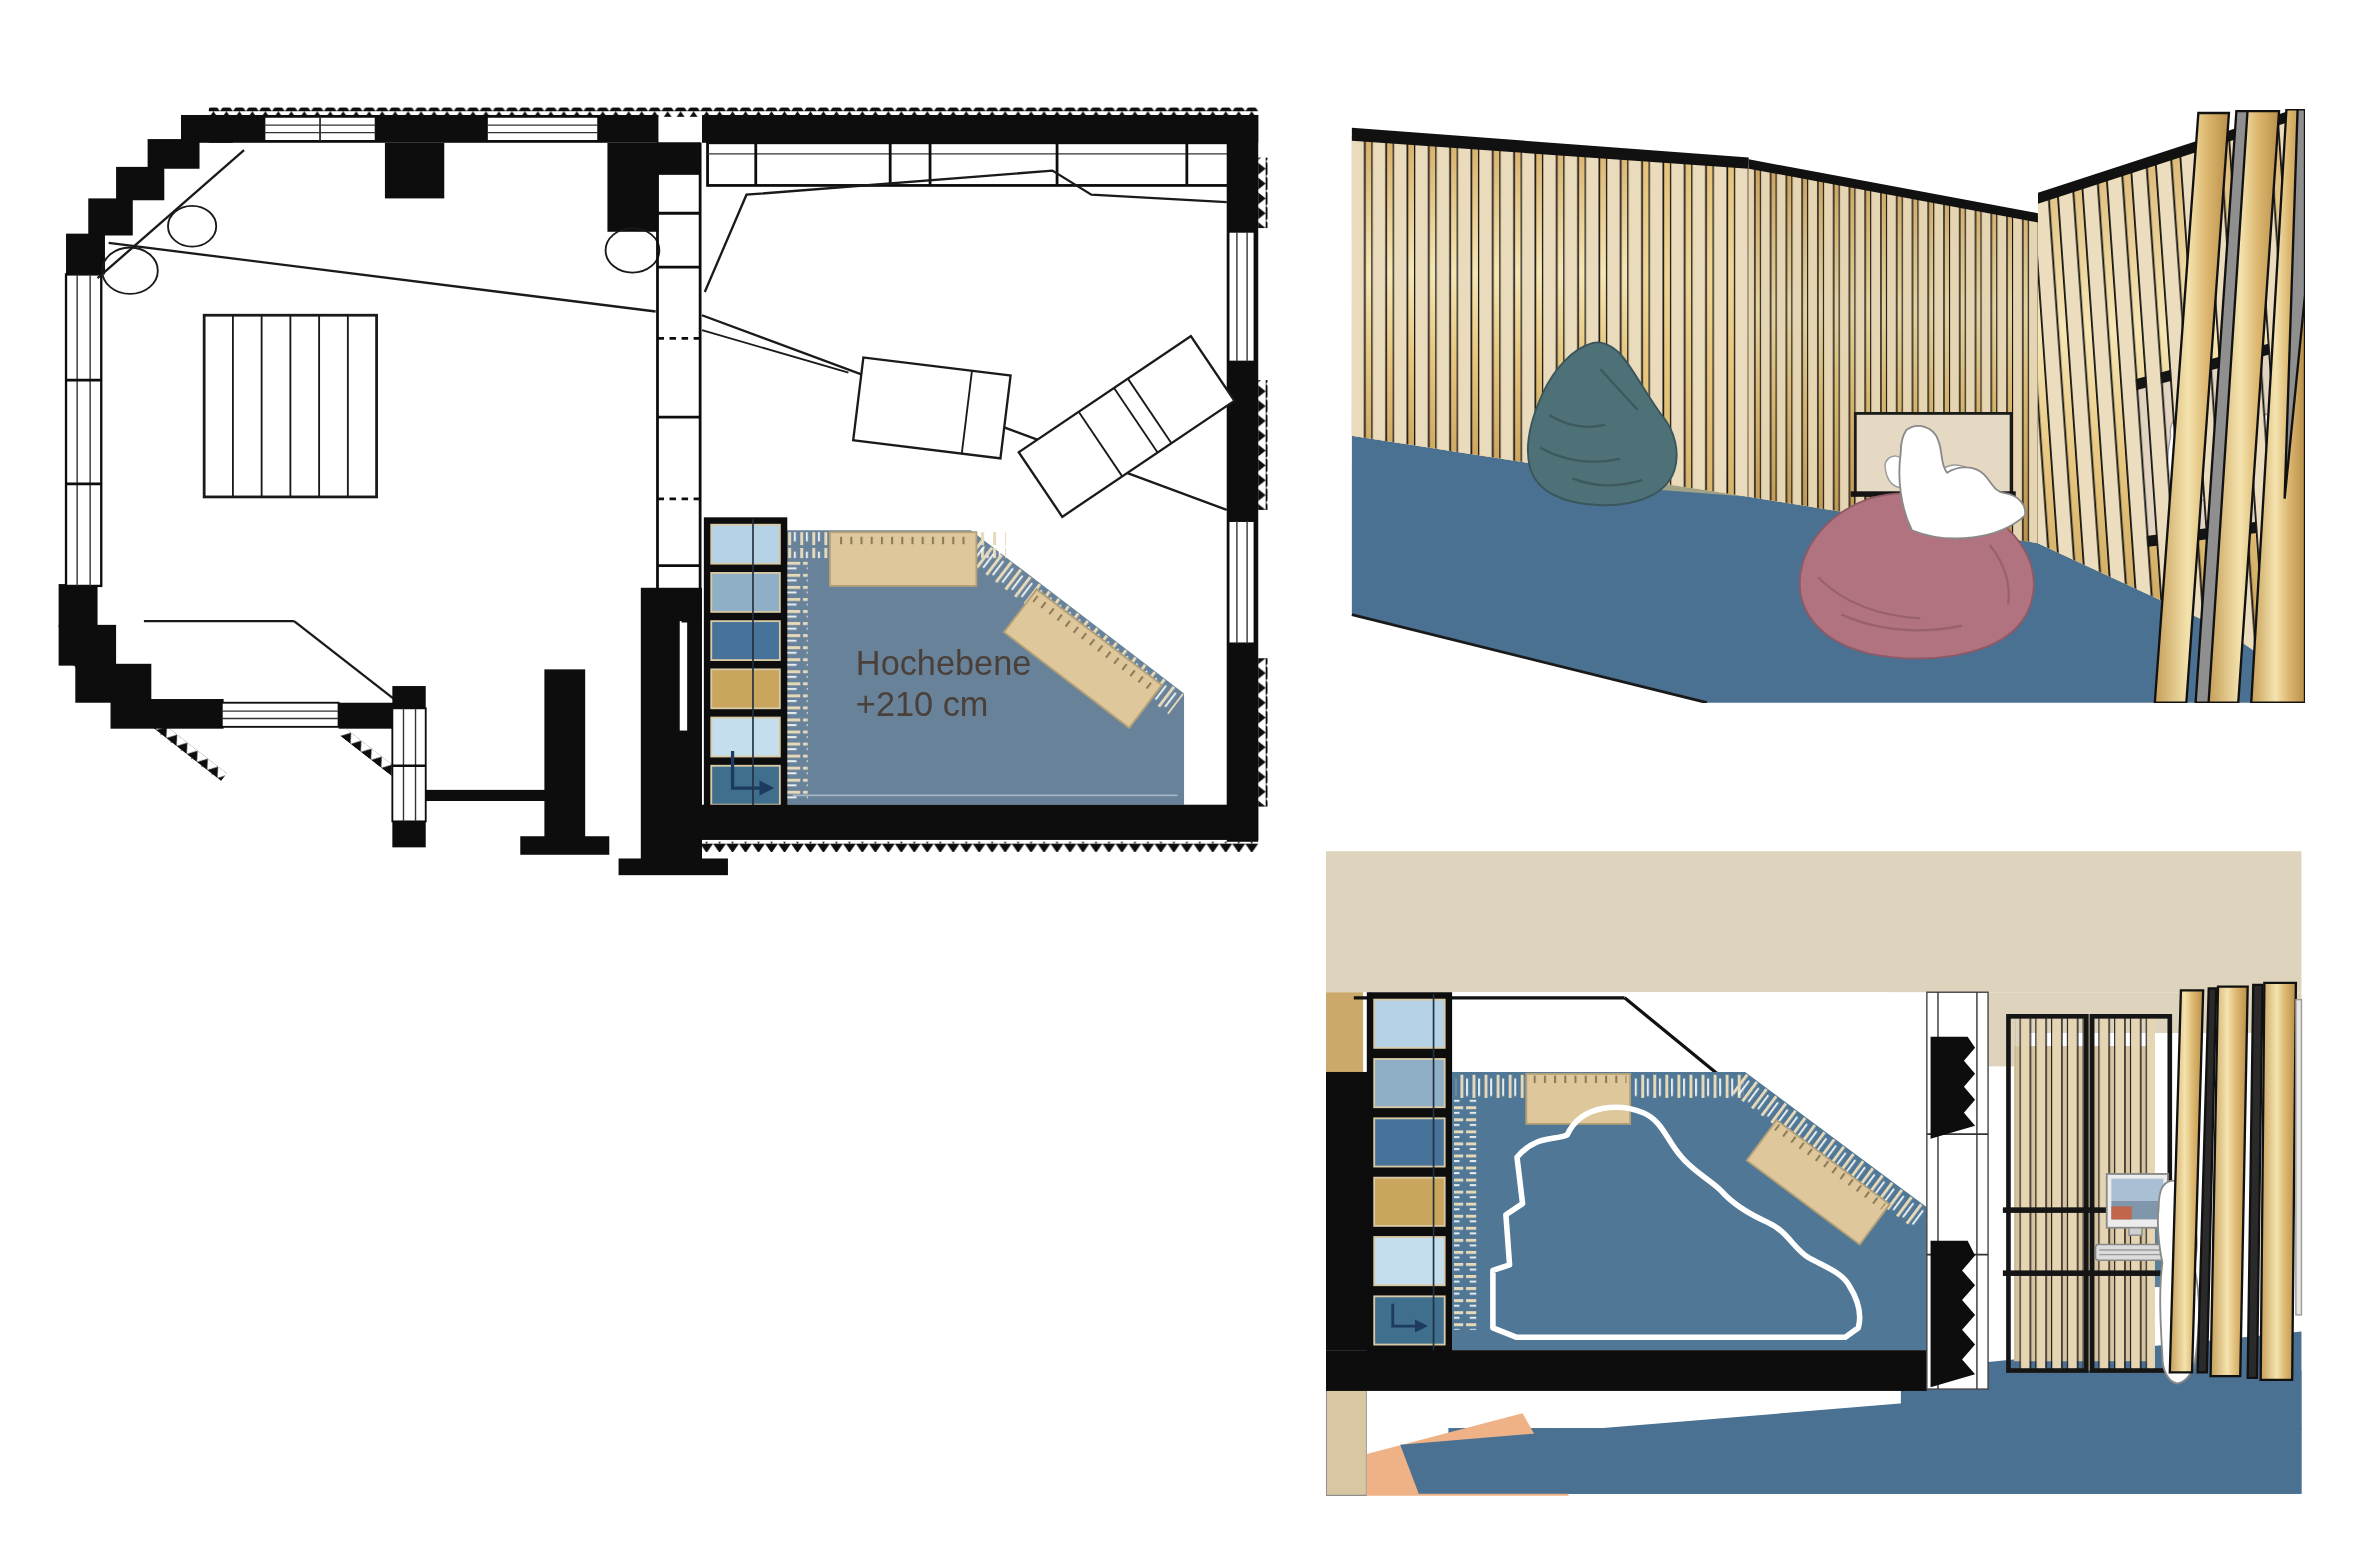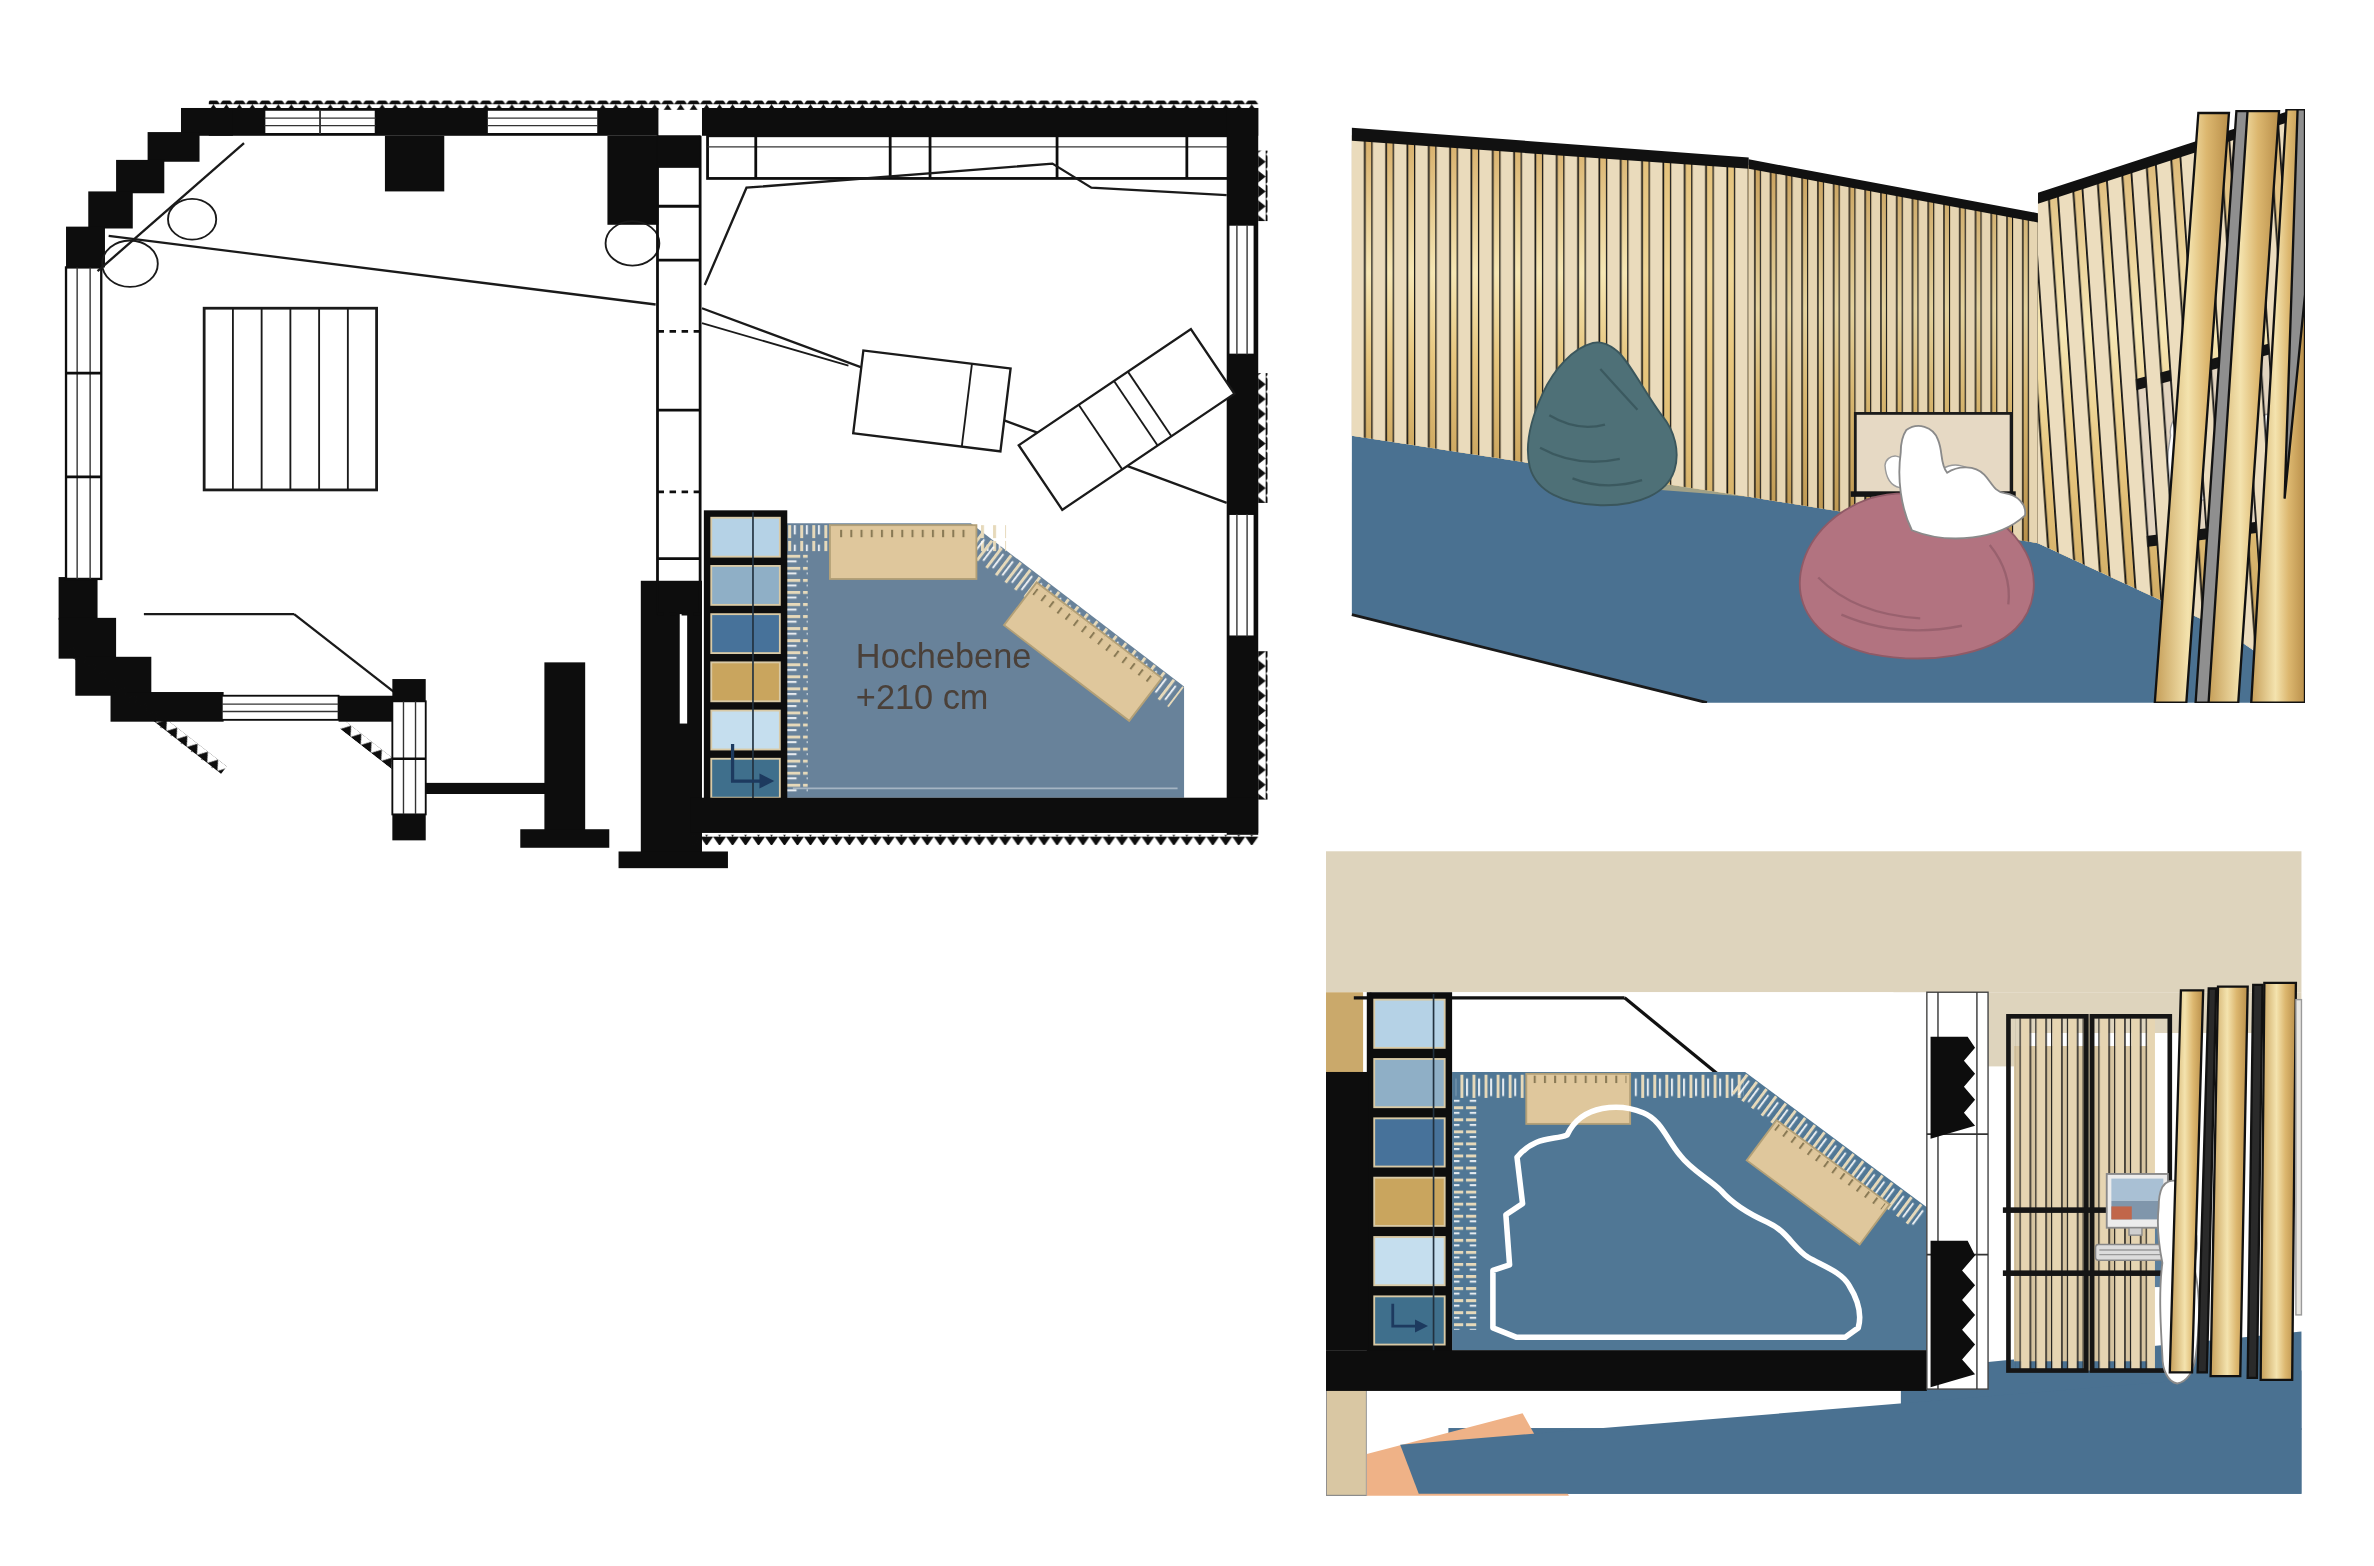--- a/index.html
+++ b/index.html
@@ -56,21 +56,21 @@
     <pattern id="fringeV" patternUnits="userSpaceOnUse" width="30" height="13">
       <rect x="1" y="2" width="27" height="3.2" fill="#e6d9ba"></rect>
       <rect x="5" y="8" width="19" height="2.2" fill="#ffffff" opacity="0.85"></rect>
     </pattern>
     <pattern id="ticks" patternUnits="userSpaceOnUse" width="11" height="12">
       <rect x="4" y="1" width="2.2" height="9" fill="#8a7a55"></rect>
     </pattern>
   </defs>
 </svg>
 
-<div class="abs" style="left:51px;top:95px;">
+<div class="abs" style="left:51px;top:102px;">
 <svg width="1289" height="788" viewBox="0 0 1390 850">
 
   <g fill="#0d0d0d">
 
     <rect x="170" y="6" width="1132" height="10" fill="url(#sawU)"></rect>
     <rect x="170" y="14" width="485" height="30"></rect>
     <rect x="702" y="14" width="600" height="30"></rect>
 
     <g>
       <rect x="230" y="16" width="120" height="26" fill="#fff" stroke="#0d0d0d" stroke-width="2"></rect>

